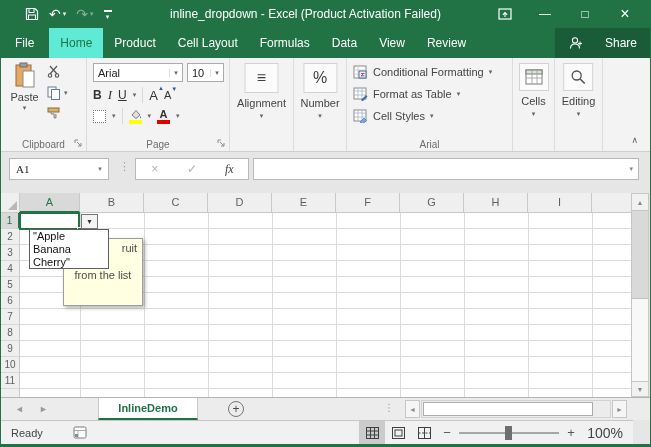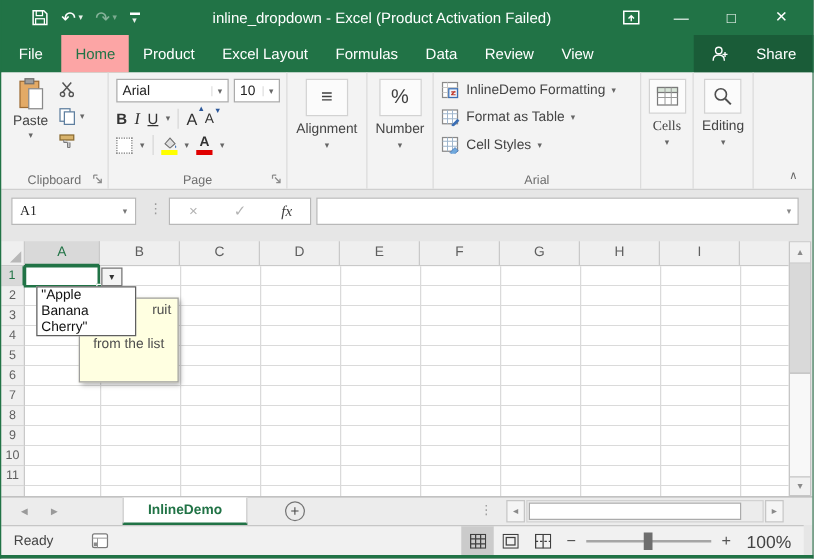--- a/index.html
+++ b/index.html
@@ -19,21 +19,21 @@
   .title-text{position:absolute;left:120px;right:160px;top:0;height:28px;line-height:28px;text-align:center;
     font-size:12px;color:#fff;white-space:nowrap;}
   .winctl{position:absolute;right:6px;top:0;height:28px;display:flex;align-items:center;}
   .winctl .wbtn{width:40px;height:28px;display:flex;align-items:center;justify-content:center;font-size:12px;color:#fff;}
   .winctl .close{font-size:16px;}
 
   
   .tabrow{position:absolute;top:28px;left:0;right:0;height:30px;background:#217346;display:flex;align-items:stretch;}
   .tab{padding:0 11px;line-height:30px;font-size:12px;color:#fff;white-space:nowrap;}
   .tab.first{padding:0 15px;}
-  .tab.active{background:#fca5a5;color:#217346;}
+  .tab.active{background:#5eead4;color:#217346;}
   .tellme{display:flex;align-items:center;gap:5px;padding:0 10px;color:rgba(255,255,255,.62);font-size:12px;}
   .share{margin-left:auto;background:#1a5c38;display:flex;align-items:center;gap:22px;padding:0 14px;font-size:12px;color:#fff;}
 
   
   .ribbon{position:absolute;top:58px;left:1px;right:1px;height:94px;background:#f3f3f3;border-bottom:1px solid #cfcfcf;display:flex;}
   .rgroup{position:relative;height:100%;border-right:1px solid #dcdcdc;flex:none;}
   .glabel{position:absolute;bottom:1px;left:0;right:0;text-align:center;font-size:10px;color:#6d6d6d;}
   .launcher{position:absolute;bottom:3px;right:3px;}
   .chevron-area{position:relative;flex:1;border-right:none;}
   .chevron{position:absolute;right:12px;bottom:6px;font-size:9px;color:#666;}
@@ -74,21 +74,21 @@
   .g-number{width:53px;}
   .bigbtn{position:absolute;left:50%;transform:translateX(-50%);top:5px;display:flex;flex-direction:column;align-items:center;}
   .iconbox{width:34px;height:30px;border:1px solid #d2d2d2;background:#fbfbfb;display:flex;align-items:center;justify-content:center;font-size:16px;color:#3f3f3f;}
   .bigbtn .lbl{margin-top:4px;color:#444;white-space:nowrap;}
   .bigbtn .caret{font-size:7px;color:#666;margin-top:3px;}
 
   .g-styles{width:166px;}
   .style-row{position:absolute;left:6px;display:flex;align-items:center;gap:5px;height:16px;white-space:nowrap;color:#444;}
   .sr1{top:6px;} .sr2{top:28px;} .sr3{top:50px;}
 
-  .g-cells{width:42px;font-family:Liberation Serif, serif;}
+  .g-cells{width:42px;}
   .g-editing{width:48px;}
   .iconbox.sm{width:30px;height:28px;}
 
   
   .formulabar{position:absolute;top:152px;left:1px;right:1px;height:34px;background:#e6e6e6;}
   .namebox{position:absolute;left:8px;top:6px;width:100px;height:22px;background:#fff;border:1px solid #b8b8b8;display:flex;align-items:center;}
   .namebox .val{flex:1;padding-left:6px;font-size:11px;color:#222;font-family:Liberation Serif, serif;}
   .namebox .caret{width:16px;text-align:center;font-size:7px;color:#777;}
   .fdots{position:absolute;left:118px;top:8px;font-size:11px;color:#9a9a9a;letter-spacing:0;}
   .fbtns{position:absolute;left:134px;top:6px;width:114px;height:22px;background:#fff;border:1px solid #b8b8b8;display:flex;}
@@ -136,21 +136,21 @@
   .na1{left:14px;} .na2{left:38px;}
   .sheettab{position:absolute;left:97px;top:0;height:22px;width:100px;background:#fff;border-left:1px solid #c6c6c6;border-right:1px solid #c6c6c6;border-bottom:2px solid #217346;display:flex;align-items:center;justify-content:center;font-weight:bold;font-size:11px;color:#217346;}
   .addsheet{position:absolute;left:227px;top:3px;width:16px;height:16px;border:1px solid #757575;border-radius:50%;display:flex;align-items:center;justify-content:center;font-size:12px;color:#4a4a4a;line-height:14px;}
   .hdots{position:absolute;left:383px;top:4px;font-size:10px;color:#9a9a9a;}
   .hs-left{position:absolute;left:404px;top:2px;width:15px;height:18px;background:#f5f5f5;border:1px solid #c6c6c6;display:flex;align-items:center;justify-content:center;font-size:7px;color:#8a8a8a;}
   .hs-track{position:absolute;left:420px;top:2px;width:190px;height:18px;background:#ececec;border:1px solid #d2d2d2;}
   .hs-thumb{position:absolute;left:1px;top:1px;width:170px;height:14px;background:#fff;border:1px solid #ababab;}
   .hs-right{position:absolute;left:611px;top:2px;width:15px;height:18px;background:#f5f5f5;border:1px solid #c6c6c6;display:flex;align-items:center;justify-content:center;font-size:7px;color:#8a8a8a;}
 
   
-  .statusbar{position:absolute;top:420px;left:1px;right:8px;height:24px;background:#f1f1f1;border-top:1px solid #c6c6c6;display:flex;align-items:center;}
+  .statusbar{position:absolute;top:420px;left:1px;right:18px;height:24px;background:#f1f1f1;border-top:1px solid #c6c6c6;display:flex;align-items:center;}
   .ready{margin-left:10px;font-size:11px;color:#444;}
   .macro{margin-left:30px;display:flex;align-items:center;}
   .sb-right{margin-left:auto;display:flex;align-items:center;}
   .viewbtn{width:26px;height:23px;display:flex;align-items:center;justify-content:center;}
   .viewbtn.active{background:#cbcbcb;}
   .zminus,.zplus{width:20px;text-align:center;font-size:13px;color:#555;}
   .ztrack{position:relative;width:100px;height:2px;background:#a6a6a6;margin:0 2px;}
   .zthumb{position:absolute;left:46px;top:-6px;width:7px;height:14px;background:#6e6e6e;}
   .zpct{width:42px;text-align:right;margin-right:10px;font-size:14px;color:#444;}
   .bottomstrip{position:absolute;left:0;right:0;bottom:0;height:3px;background:#217346;}
@@ -201,25 +201,25 @@
       <div class="wbtn close">
           <span>×</span>
         </div>
     </div>
   </div>
 
   <div class="tabrow">
     <div class="tab first">File</div>
     <div class="tab active">Home</div>
     <div class="tab">Product</div>
-    <div class="tab">Excel Layout</div>
+    <div class="tab">Cell Layout</div>
     <div class="tab">Formulas</div>
     <div class="tab">Data</div>
+    <div class="tab">View</div>
     <div class="tab">Review</div>
-    <div class="tab">View</div>
     <div class="share">
       <svg width="14" height="14" viewBox="0 0 14 14">
         <circle cx="6" cy="4.4" r="2.6" fill="none" stroke="#fff" stroke-width="1.1"></circle>
         <path d="M1.5 12.5 C1.5 9.5 3.5 8 6 8 C8.5 8 10.5 9.5 10.5 12.5" fill="none" stroke="#fff" stroke-width="1.1"></path>
         <path d="M11 5.5 v4 M9 7.5 h4" stroke="#fff" stroke-width="1.1"></path>
       </svg>
       <span>Share</span>
     </div>
   </div>
 
@@ -324,21 +324,21 @@
     </div>
 
     <div class="rgroup g-styles">
       <div class="style-row sr1">
         <svg width="15" height="14" viewBox="0 0 15 14">
           <rect x="1" y="1" width="12" height="12" fill="#fff" stroke="#8a8a8a"></rect>
           <path d="M1 5 h12 M1 9 h12 M5 1 v12" stroke="#c9c9c9" stroke-width="0.8"></path>
           <rect x="6" y="6" width="7" height="7" fill="#eef3fa" stroke="#3b6fb5"></rect>
           <path d="M8 11 l3 -3 M8 8.5 h3.5 M8 10.8 h3.5" stroke="#c0392b" stroke-width="0.9"></path>
         </svg>
-        <span>InlineDemo Formatting</span>
+        <span>Conditional Formatting</span>
         <span class="tiny-caret">▾</span>
       </div>
       <div class="style-row sr2">
         <svg width="15" height="14" viewBox="0 0 15 14">
           <rect x="1" y="1" width="12" height="11" fill="#fff" stroke="#8a8a8a"></rect>
           <path d="M1 4 h12 M1 8 h12 M5 1 v11 M9 1 v11" stroke="#9fb6cd" stroke-width="0.8"></path>
           <path d="M8 13 l5 -5 l1.5 1.5 l-5 5 z" fill="#3b6fb5"></path>
         </svg>
         <span>Format as Table</span>
         <span class="tiny-caret">▾</span>

